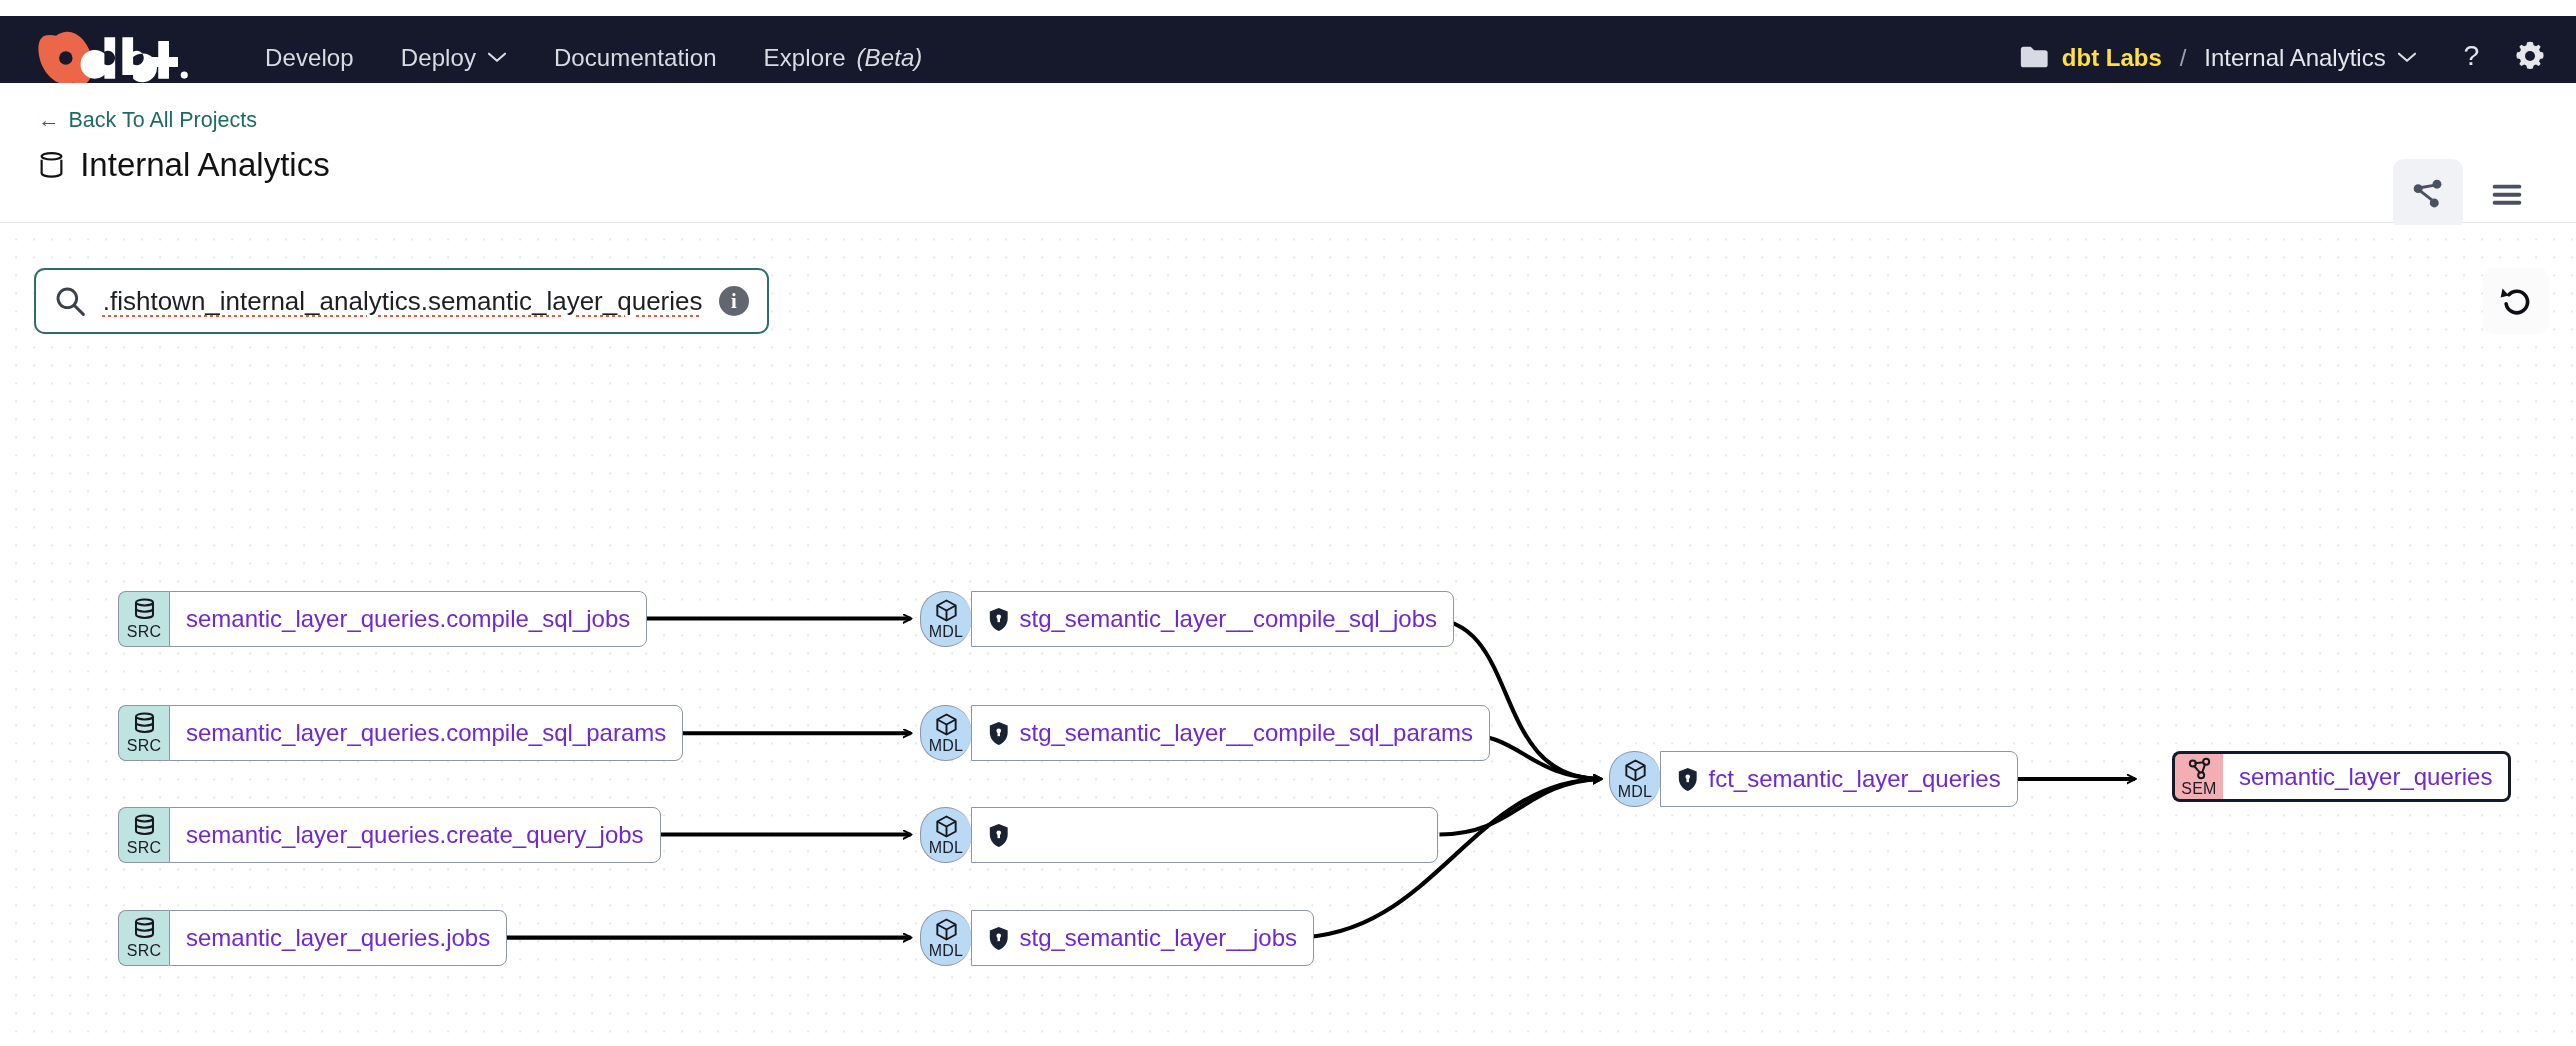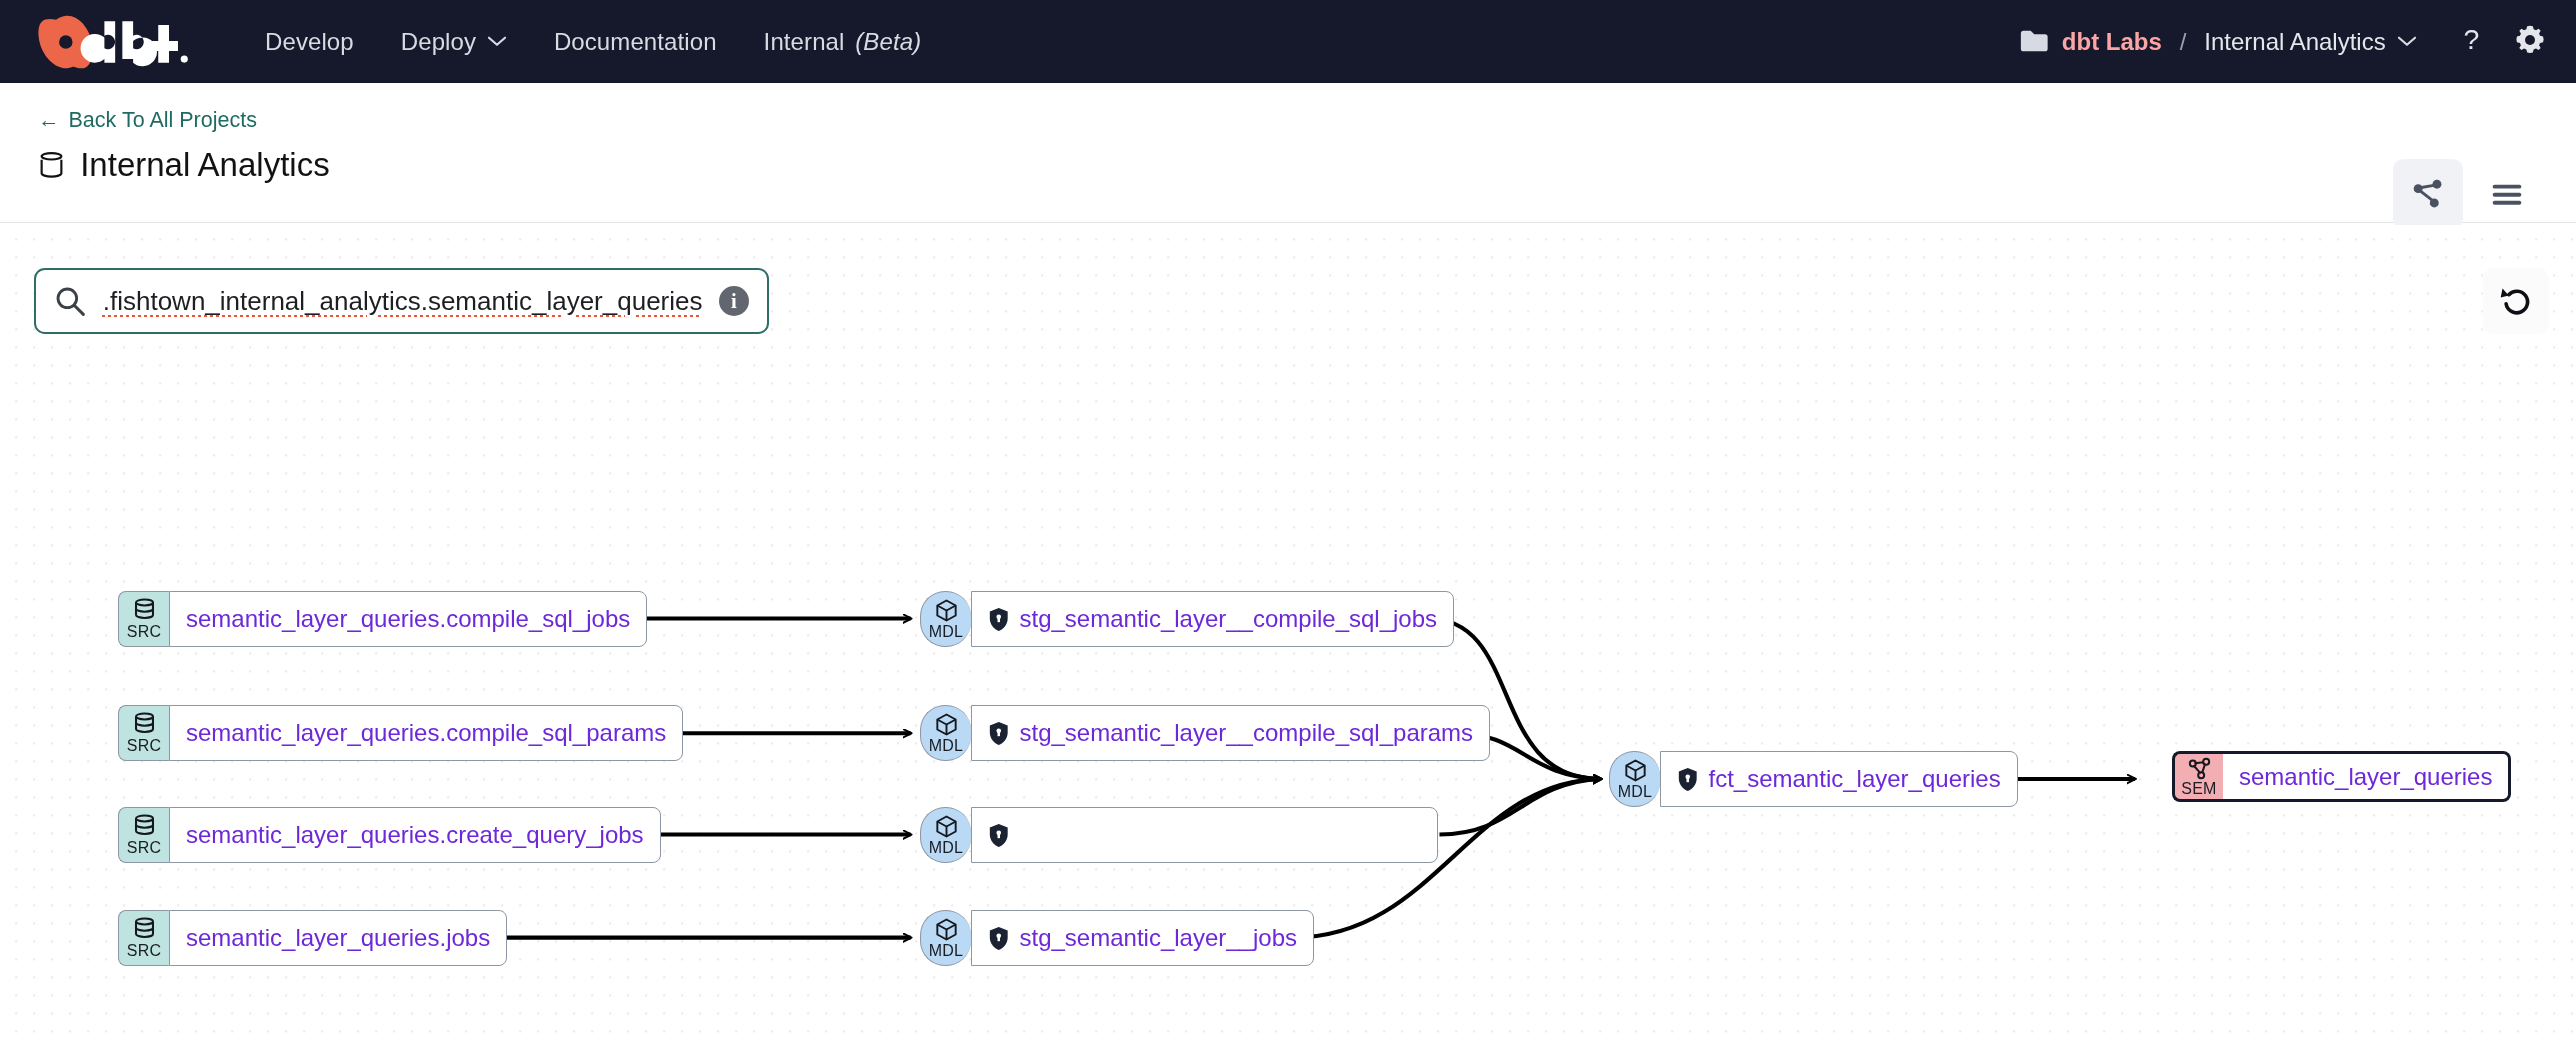--- a/index.html
+++ b/index.html
@@ -6,21 +6,21 @@
   html, body {
     width: 2576px;
     height: 1047px;
     font-family: "Liberation Sans", sans-serif;
     background: #ffffff;
     overflow: hidden;
   }
 
   
   .topbar {
-    position: absolute; top: 0; left: 0;
+    position: absolute; top: 16px; left: 0;
     width: 2576px; height: 83px;
     background: #15192b;
     display: flex; align-items: center;
   }
   .logo-wrap { display: flex; align-items: center; margin-left: 38px; }
   .logo-svg { display: block; }
   .nav-links { display: flex; align-items: center; margin-left: 61px; gap: 47px; }
   .nav-link {
     color: #d9dbe3; font-size: 24px; letter-spacing: 0.1px;
     display: flex; align-items: center; gap: 10.8px; cursor: pointer;
@@ -29,21 +29,21 @@
   .nav-link .beta { font-style: italic; }
   .caret { display: inline-block; }
   .topbar-right {
     position: absolute; right: 30.5px; top: 0; height: 83px;
     display: flex; align-items: center; gap: 0;
   }
   .account {
     display: flex; align-items: center; gap: 12.5px;
     color: #e4e6ec; font-size: 24px; white-space: nowrap;
   }
-  .account-org { font-weight: bold; color: #fca5a5; }
+  .account-org { font-weight: bold; color: #fde047; }
   .slash { color: #9aa0b0; margin: 0 5.4px; }
   .account-project { color: #e4e6ec; display: flex; align-items: center; gap: 10.8px; cursor: pointer; }
   .help-icon { margin-left: 41px; cursor: pointer; }
   .gear-icon { margin-left: 29px; cursor: pointer; }
 
   
   .subheader {
     position: absolute; top: 83px; left: 0;
     width: 2576px; height: 140px;
     background: #ffffff;
@@ -191,21 +191,21 @@
     <div class="nav-link">
       <span>Deploy</span>
       <svg class="caret" width="20" height="12.5" viewBox="0 0 22 14">
         <path d="M2 3 L11 11 L20 3" fill="none" stroke="#d9dbe3" stroke-width="2.4" stroke-linecap="round" stroke-linejoin="round"></path>
       </svg>
     </div>
     <div class="nav-link">
       <span>Documentation</span>
     </div>
     <div class="nav-link">
-      <span>Internal</span>
+      <span>Explore</span>
       <span class="beta">(Beta)</span>
     </div>
   </div>
 
   <div class="topbar-right">
     <div class="account">
       <svg width="30.5" height="25" viewBox="0 0 34 28">
         <path d="M2 5 a3 3 0 0 1 3-3 h8 l4 4 h12 a3 3 0 0 1 3 3 v13 a3 3 0 0 1 -3 3 h-24 a3 3 0 0 1 -3 -3 z" fill="#d7dae2"></path>
       </svg>
       <span class="account-org">dbt Labs</span>

